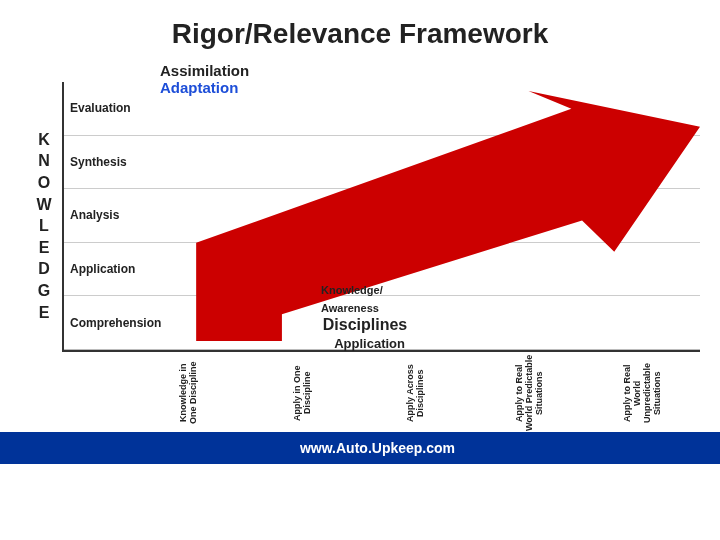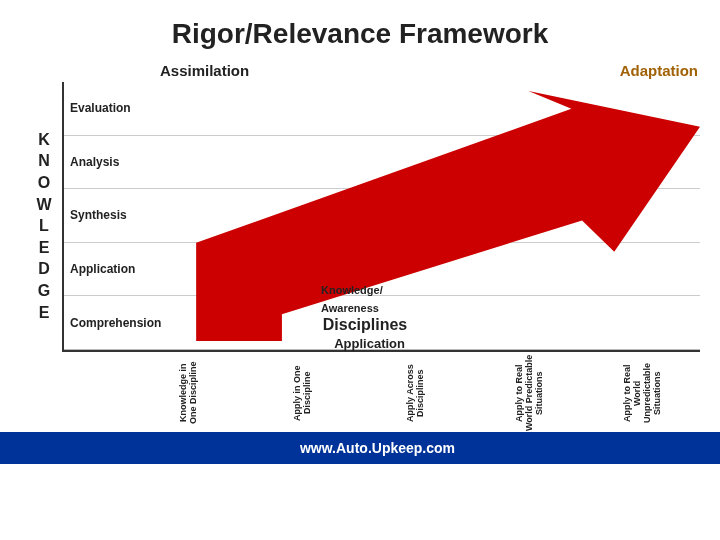--- a/index.html
+++ b/index.html
@@ -68,23 +68,23 @@
       height: 80px;
     }
   </style>
 </head>
 <body>
 
 <div class="slide">
 
   <div class="title">Rigor/Relevance Framework</div>
 
-  <div style="position:absolute; top:62px; left:160px; right:22px; display:flex; justify-content:space-between;">
+  <div style="position:absolute; top:62px; left:160px; right:22px; display:flex; justify-content:flex-end;flex-direction:column;">
     <span style="font-size:15px;font-weight:bold;color:#222;">Assimilation</span>
-    <span style="font-size:15px;font-weight:bold;color:#a16207;">Adaptation</span>
+    <span style="font-size:15px;font-weight:bold;color:#1d4ed8;">Adaptation</span>
   </div>
 
   <div style="position:absolute; top:82px; left:30px; right:20px; bottom:112px; display:flex; flex-direction:row;">
 
     <div style="display:flex;flex-direction:column;align-items:center;justify-content:center;width:28px;margin-top:18px;margin-bottom:0;">
       <span style="font-size:16px;font-weight:bold;color:#222;line-height:1.35;">K</span>
       <span style="font-size:16px;font-weight:bold;color:#222;line-height:1.35;">N</span>
       <span style="font-size:16px;font-weight:bold;color:#222;line-height:1.35;">O</span>
       <span style="font-size:16px;font-weight:bold;color:#222;line-height:1.35;">W</span>
       <span style="font-size:16px;font-weight:bold;color:#222;line-height:1.35;">L</span>
@@ -95,26 +95,26 @@
     </div>
 
     <div style="flex:1; position:relative; border-left:2px solid #333; border-bottom:2px solid #333; display:flex; flex-direction:column; margin-left:4px;">
 
       <div class="grid-row" style="flex:1;border-bottom:1px solid #ccc;display:flex;align-items:center;gap:10px;">
         <span style="font-size:12px;font-weight:bold;color:#222;width:100px;min-width:100px;padding-left:6px;">Evaluation</span>
         <div style="flex:1;height:100%;"></div>
       </div>
 
       <div class="grid-row" style="flex:1;border-bottom:1px solid #ccc;display:flex;align-items:center;">
-        <span style="font-size:12px;font-weight:bold;color:#222;width:100px;min-width:100px;padding-left:6px;">Analysis</span>
+        <span style="font-size:12px;font-weight:bold;color:#222;width:100px;min-width:100px;padding-left:6px;">Synthesis</span>
         <div style="flex:1;height:100%;"></div>
       </div>
 
       <div class="grid-row" style="flex:1;border-bottom:1px solid #ccc;display:flex;align-items:center;">
-        <span style="font-size:12px;font-weight:bold;color:#222;width:100px;min-width:100px;padding-left:6px;">Synthesis</span>
+        <span style="font-size:12px;font-weight:bold;color:#222;width:100px;min-width:100px;padding-left:6px;">Analysis</span>
         <div style="flex:1;height:100%;"></div>
       </div>
 
       <div class="grid-row" style="flex:1;border-bottom:1px solid #ccc;display:flex;align-items:center;">
         <span style="font-size:12px;font-weight:bold;color:#222;width:100px;min-width:100px;padding-left:6px;">Application</span>
         <div style="flex:1;height:100%;"></div>
       </div>
 
       <div class="grid-row" style="flex:1;display:flex;align-items:center;">
         <span style="font-size:12px;font-weight:bold;color:#222;width:100px;min-width:100px;padding-left:6px;">Comprehension</span>

